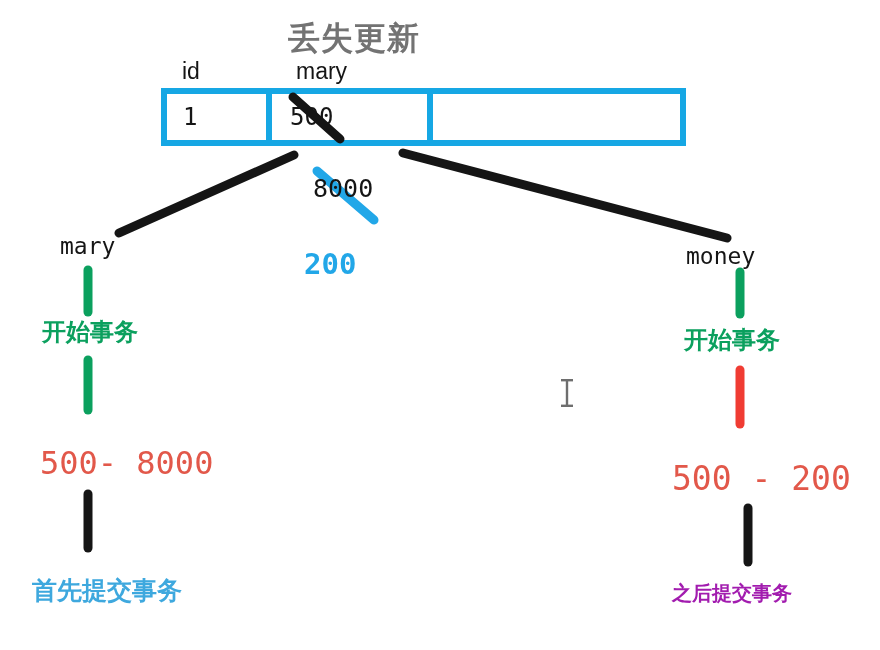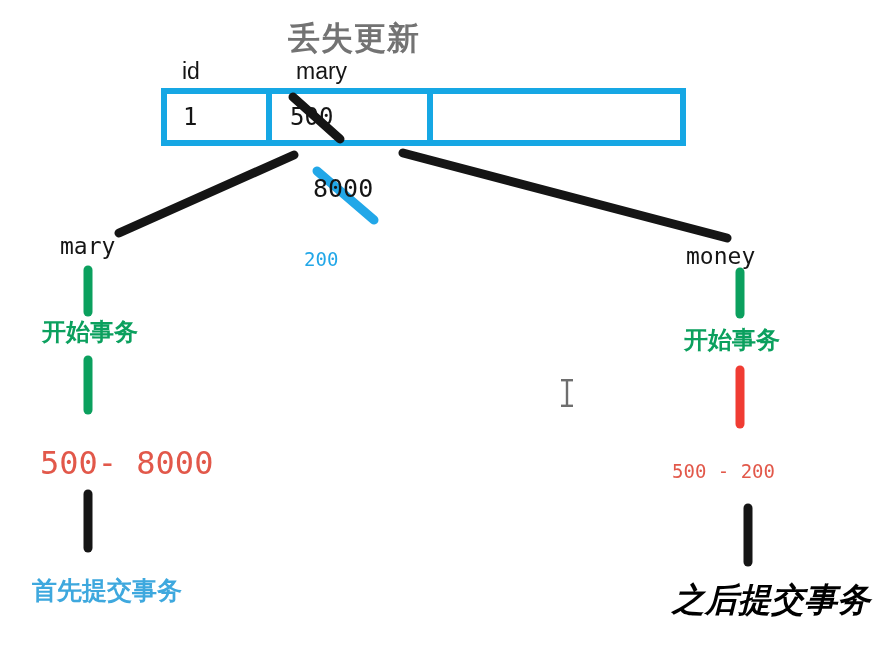--- a/index.html
+++ b/index.html
@@ -110,22 +110,22 @@
   #amount-8000 {
     left: 313px; top: 176px;
     font-family: "DejaVu Sans Mono", "Liberation Mono", monospace;
     font-size: 25px;
     color: #151515;
     text-align: right;
   }
   #amount-200 {
     left: 304px; top: 250px;
     font-family: "DejaVu Sans Mono", "Liberation Mono", monospace;
-    font-size: 19px;
-    font-weight: 400;
+    font-size: 29px;
+    font-weight: 700;
     color: #22a7e8;
   }
 
   #lucy-begin {
     left: 42px; top: 320px;
     font-size: 24px;
     color: #0ba05e;
   }
   #mary-begin {
     left: 684px; top: 328px;
@@ -133,34 +133,33 @@
     color: #0ba05e;
   }
 
   #lucy-calc {
     left: 40px; top: 447px;
     font-size: 32px;
     color: #e2584a;
   }
   #mary-calc {
     left: 672px; top: 462px;
-    font-size: 19px;
+    font-size: 33px;
     color: #e2584a;
   }
 
   #lucy-commit {
     left: 32px; top: 578px;
     font-size: 25px;
     color: #3ea8de;
   }
   #mary-commit {
     left: 672px; top: 583px;
-    font-size: 33px;
-    color: #000000;
-    font-style: italic;
+    font-size: 20px;
+    color: #a21caf;
   }
 
   
   #text-cursor {
     left: 560px;
     top: 378px;
     width: 14px;
     height: 30px;
   }
 </style>

